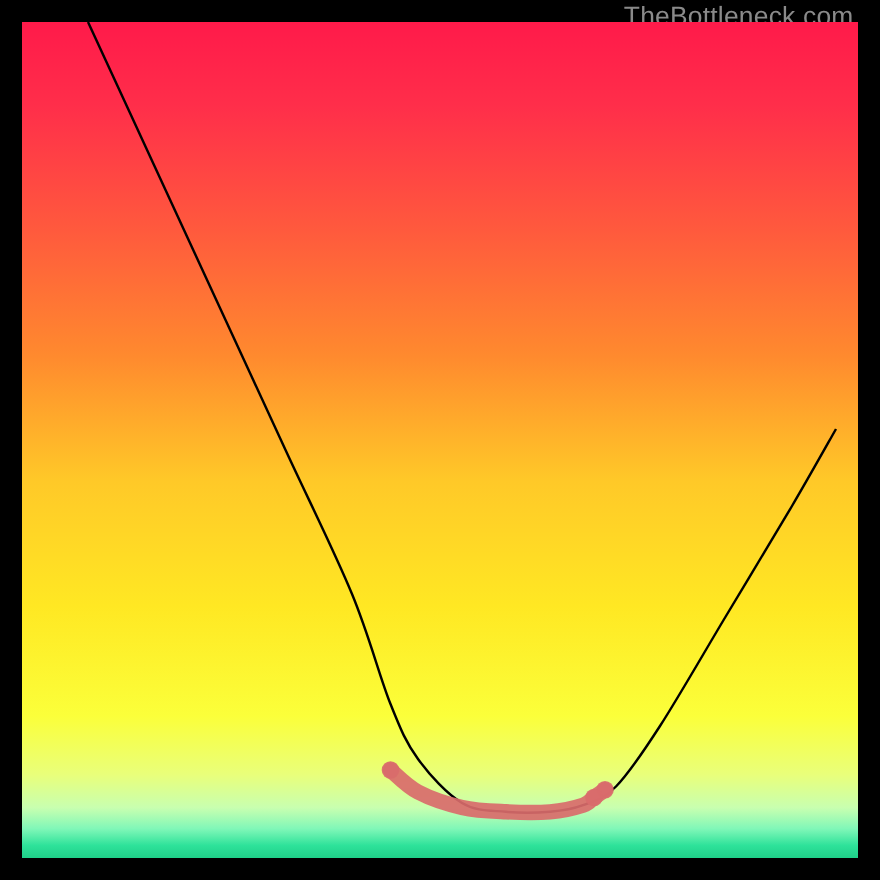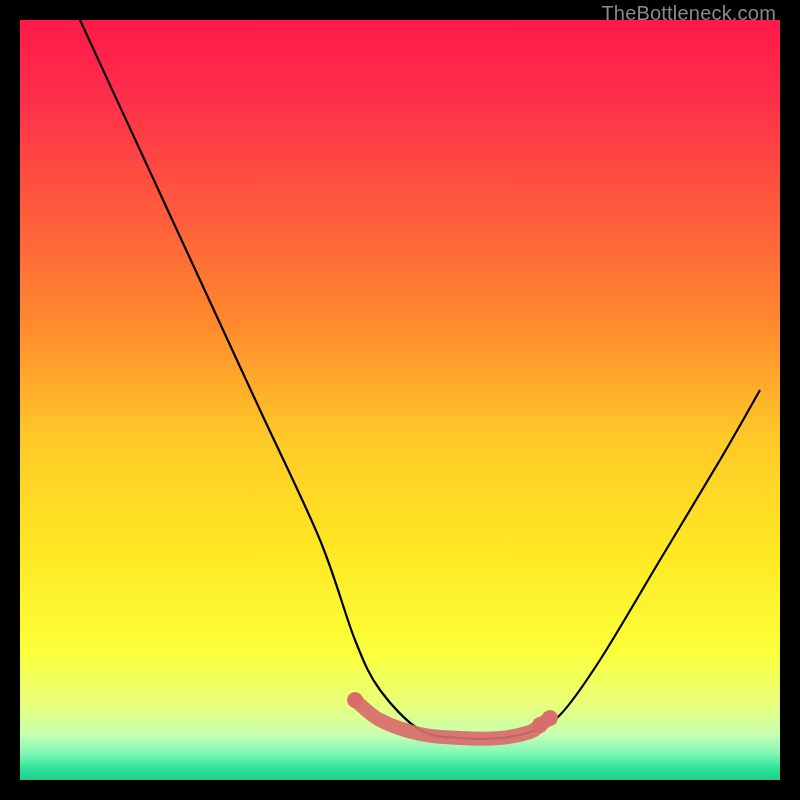--- a/index.html
+++ b/index.html
@@ -23,21 +23,21 @@
     left: 0;
     top: 0;
     width: 100%;
     height: 100%;
   }
   .watermark {
     position: absolute;
     top: 2px;
     right: 24px;
     font-family: Arial, Helvetica, sans-serif;
-    font-size: 20px;
+    font-size: 24px;
     color: #8a8a8a;
     letter-spacing: 0.2px;
   }
   svg.curve {
     position: absolute;
     left: 0;
     top: 0;
     width: 100%;
     height: 100%;
   }

